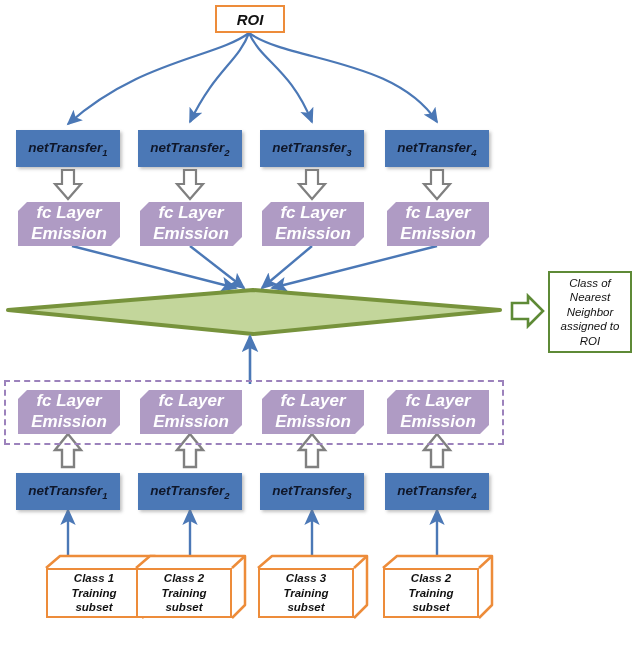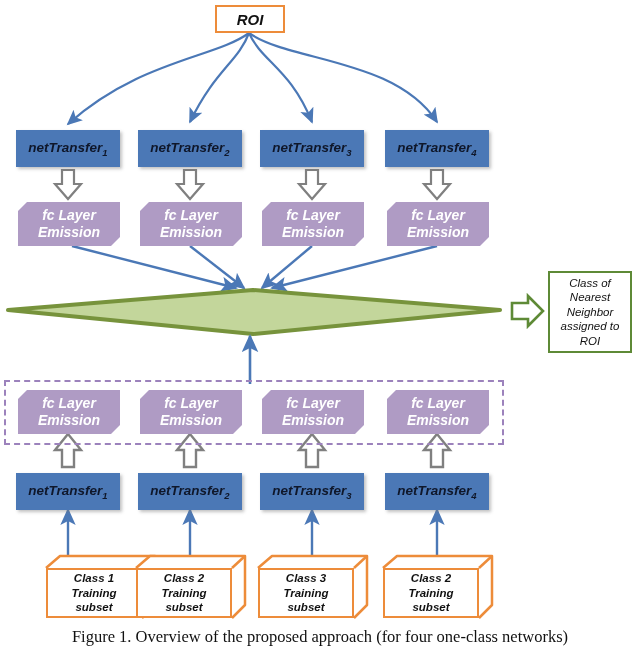--- a/index.html
+++ b/index.html
@@ -17,21 +17,21 @@
            font-style:italic;font-weight:bold;font-size:15px;color:#111;}
 
   
   .net-box{background:#4B78B6;color:#0f172a;font-style:italic;
            font-weight:bold;font-size:13.5px;
            box-shadow:2px 2px 3px rgba(120,120,120,.45);}
   .net-box .sub{font-size:9.5px;vertical-align:sub;font-style:italic;font-weight:bold;}
 
   
   .fc-box{background:#AF9BC4;color:#ffffff;font-style:italic;font-weight:bold;
-          font-size:14px;line-height:1.22;
+          font-size:17px;line-height:1.22;
           clip-path:polygon(9px 0,100% 0,100% calc(100% - 9px),calc(100% - 9px) 100%,0 100%,0 9px);
           filter:drop-shadow(2px 2px 2px rgba(120,120,120,.5));}
 
   
   .class-box{border:2.5px solid #5E8A36;background:#ffffff;color:#111;
              font-style:italic;font-size:11.5px;line-height:1.25;}
 
   
   .dashed-group{position:absolute;box-sizing:border-box;
                 border:2.5px dashed #9C82BC;background:transparent;}
@@ -251,15 +251,14 @@
     </svg>
     <div class="face">
       <div>
         <div>Class 2</div>
         <div>Training</div>
         <div>subset</div>
       </div>
     </div>
   </div>
 
-  <div class="caption">Figure 1. Overview of the proposed approach (for four one-class networks)</div>
 
 </div>
 
 </body></html>

